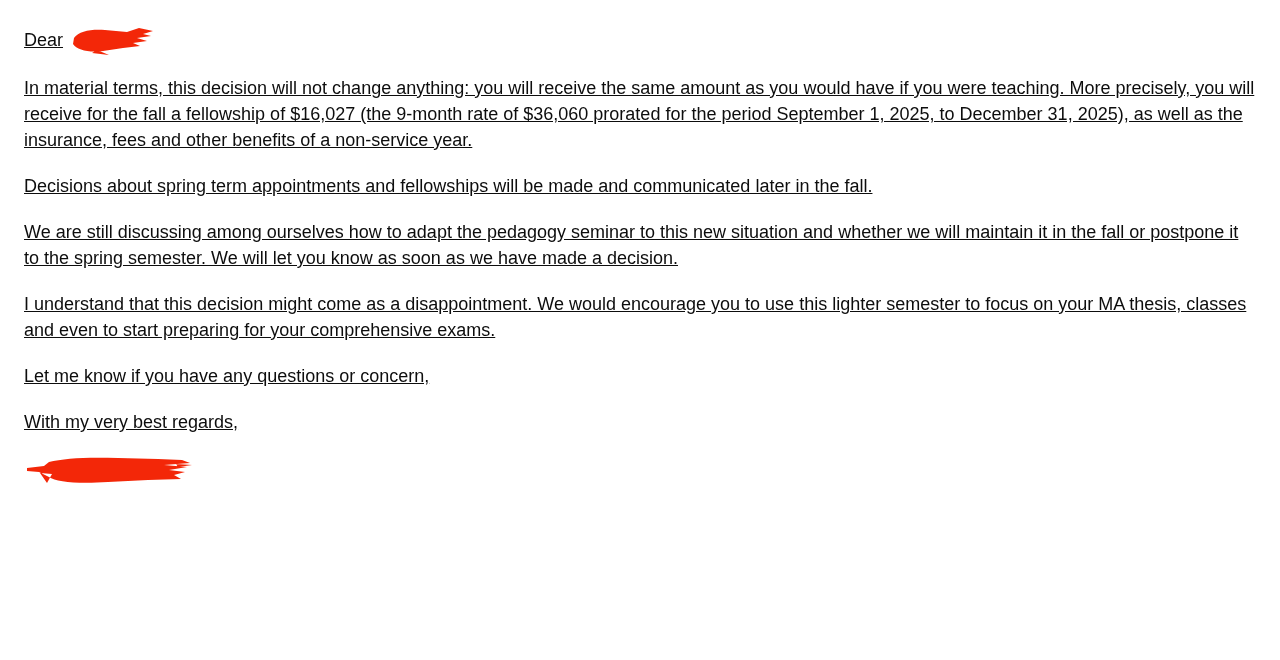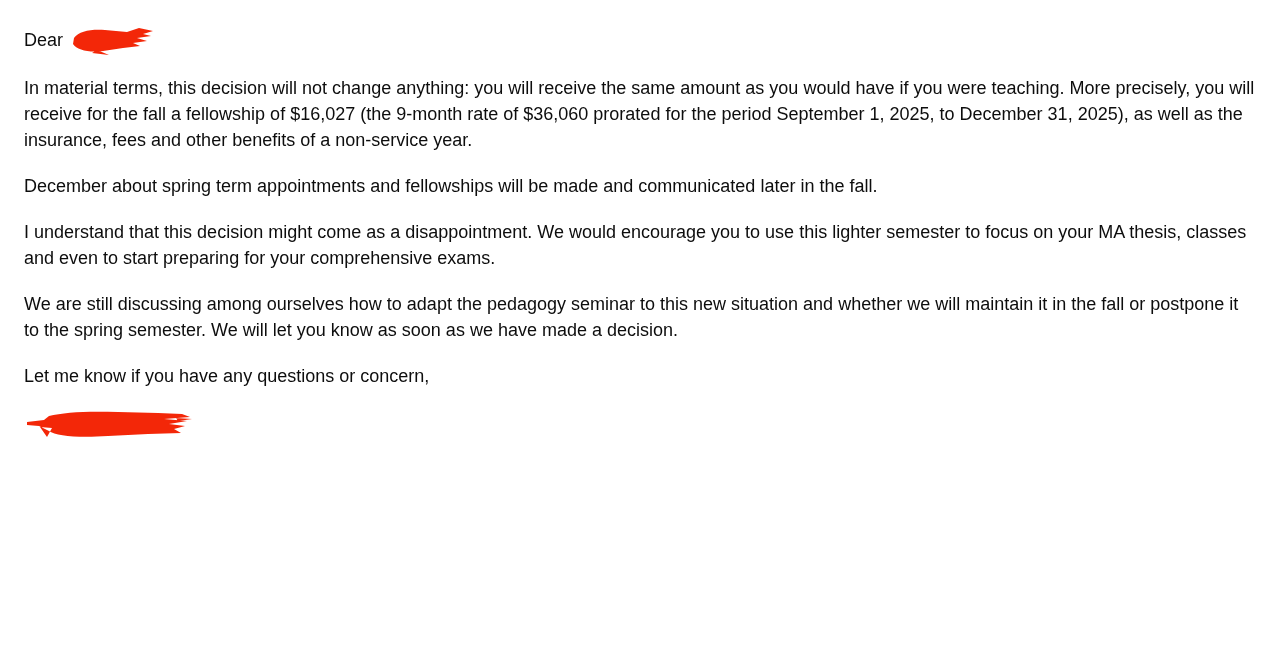--- a/index.html
+++ b/index.html
@@ -46,35 +46,36 @@
   .redaction-signature {
     display: block;
     width: 170px;
     height: 32px;
     margin-left: 2px;
   }
 </style>
 </head>
 <body style="background: rgb(255, 255, 255);">
 
-<div class="letter" style="color: rgb(13, 13, 13);">
+<div class="letter" style="color: rgb(13, 13, 13); text-decoration: underline;">
   <div class="letter-body">
 
     <p class="greeting-line"><span>Dear</span><svg class="redaction-name" viewBox="0 0 90 28" preserveAspectRatio="none" aria-hidden="true">
         <path d="M7,11 C12,4 24,2 38,3 L60,5 L72,1 L86,4 L76,7 L84,9 L70,11 L80,14 L66,16 L73,19 L56,21 L36,24 C22,26 10,23 6,17 Z
              M30,23 L42,28 L25,26 Z
              M60,5 L70,8 L58,9 Z" fill="#f32708"></path>
       </svg></p>
 
     <div id="paragraphs">
         <p class="para">In material terms, this decision will not change anything: you will receive the same amount as you would have if you were teaching. More precisely, you will receive for the fall a fellowship of $16,027 (the 9-month rate of $36,060 prorated for the period September 1, 2025, to December 31, 2025), as well as the insurance, fees and other benefits of a non-service year.</p>
-        <p class="para">December about spring term appointments and fellowships will be made and communicated later in the fall.</p>
+        <p class="para">Decisions about spring term appointments and fellowships will be made and communicated later in the fall.</p>
+        <p class="para">We are still discussing among ourselves how to adapt the pedagogy seminar to this new situation and whether we will maintain it in the fall or postpone it to the spring semester. We will let you know as soon as we have made a decision.</p>
         <p class="para">I understand that this decision might come as a disappointment. We would encourage you to use this lighter semester to focus on your MA thesis, classes and even to start preparing for your comprehensive exams.</p>
-        <p class="para">We are still discussing among ourselves how to adapt the pedagogy seminar to this new situation and whether we will maintain it in the fall or postpone it to the spring semester. We will let you know as soon as we have made a decision.</p>
         <p class="para">Let me know if you have any questions or concern,</p>
+        <p class="para">With my very best regards,</p>
       </div>
 
     <div class="signature-block">
       <svg class="redaction-signature" viewBox="0 0 170 32" preserveAspectRatio="none" aria-hidden="true">
         <path d="M1,13 L18,11 L23,7 C38,3 62,2 92,3 L132,4 L156,5 L164,8 L138,10 L161,12 L143,15 L159,17 L148,20 L155,24 L122,25 L82,27 C52,29 30,27 23,22 L13,17 L1,16 Z
              M14,18 L21,28 L26,19 Z
              M150,9 L166,10 L152,12 Z" fill="#f32708"></path>
       </svg>
     </div>
 

